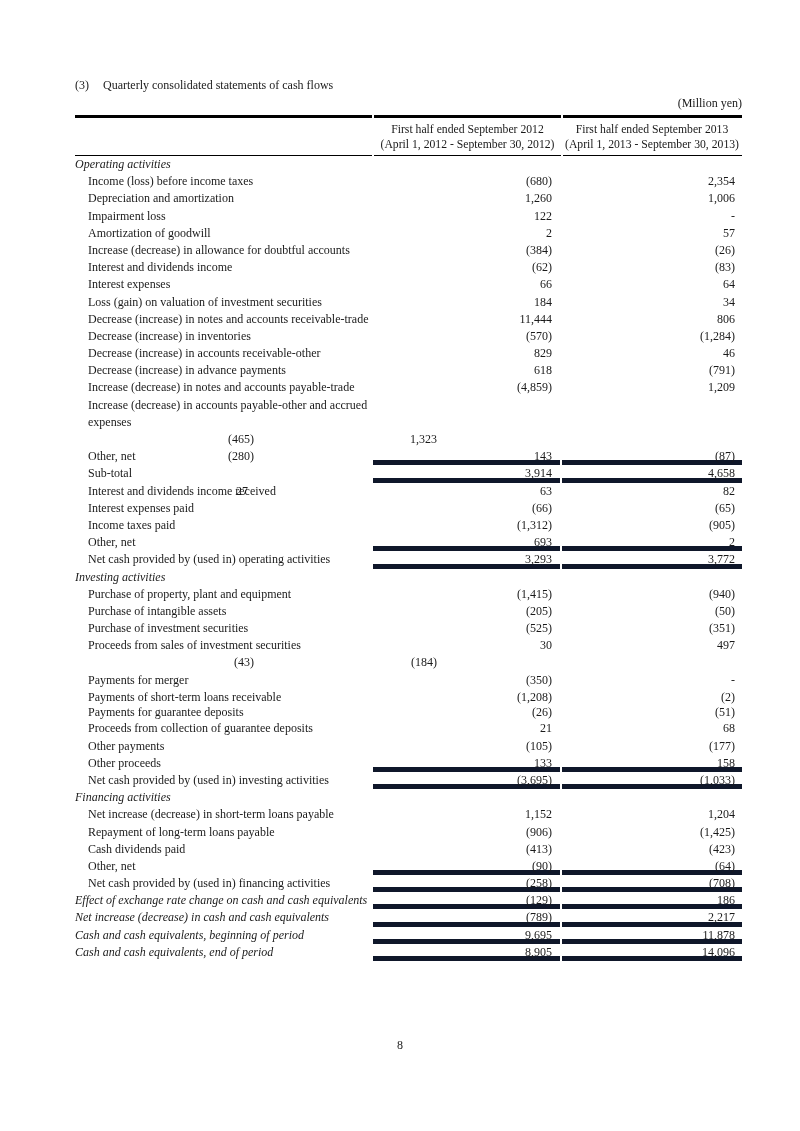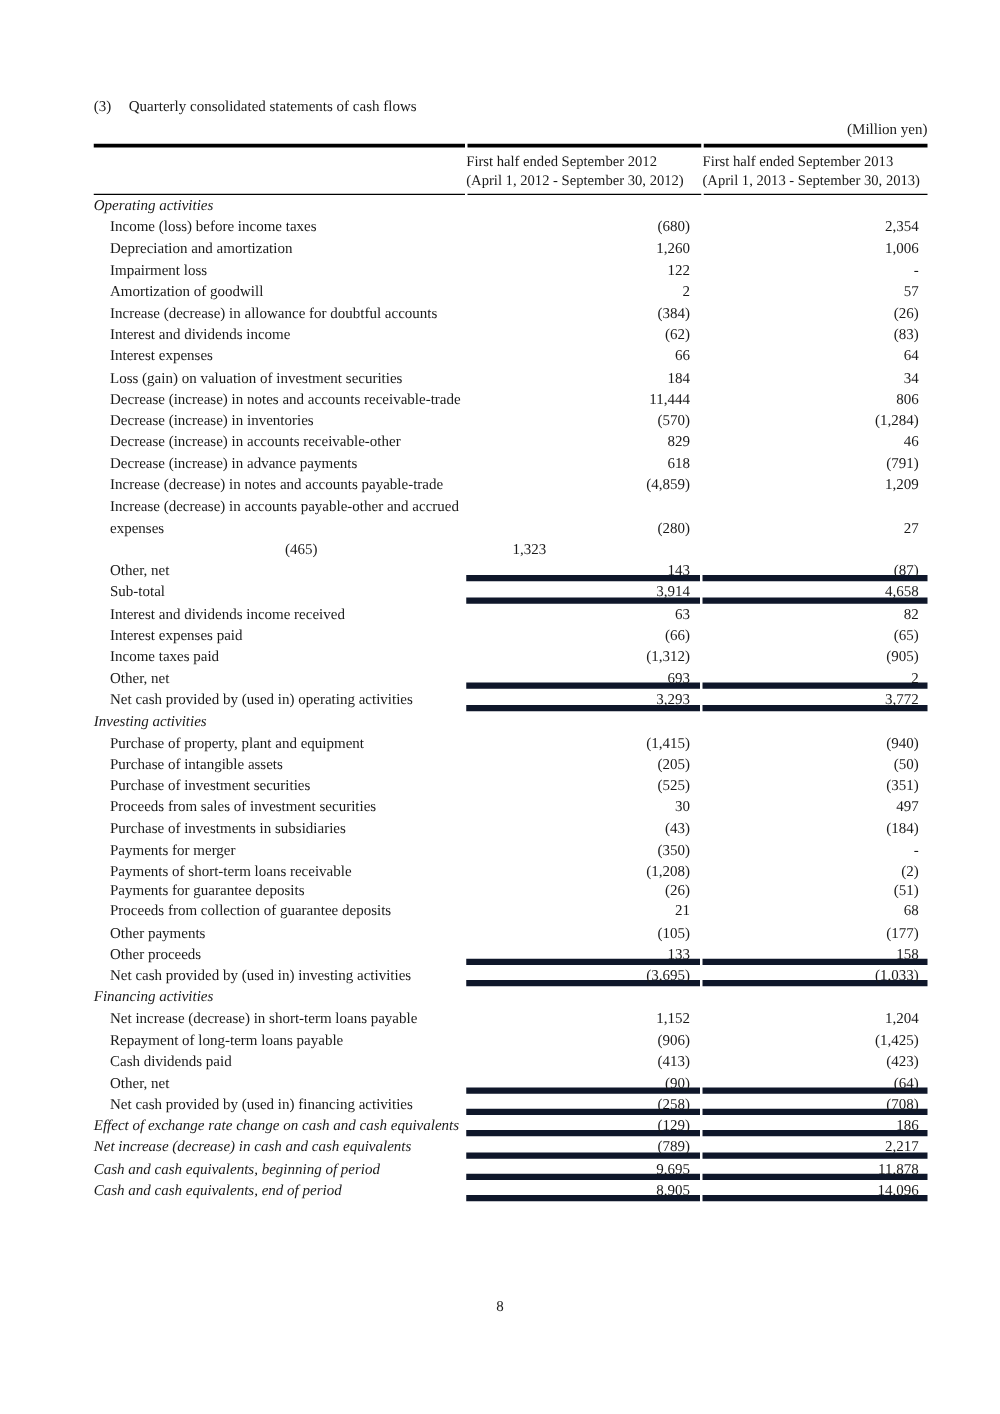--- a/index.html
+++ b/index.html
@@ -41,41 +41,42 @@
   .rule.thick i { height: 3px; }
   .rule.thin { height: 1px; }
   .rule.thin i { height: 1px; }
   .seg1 { width: 297px; }
   .seg2 { width: 187px; }
   .seg3 { width: 179px; }
   .header-row { display: flex; height: 37px; }
   .h-spacer { width: 298px; }
   .h-cell {
     width: 189px;
+    text-align: center;
     font-size: 11.7px;
     line-height: 15px;
     padding-top: 4px;
     white-space: nowrap;
   }
   .h-cell.h2c { width: 180px; }
   .row { display: flex; height: 17.2px; }
   .cell {
     height: 17.2px;
     line-height: 17.2px;
     box-sizing: border-box;
     font-size: 12px;
     white-space: nowrap;
   }
   .label { width: 298px; padding-left: 13px; overflow: visible; }
   .row.section .label, .row.flush .label { padding-left: 0; font-style: italic; }
   .num { text-align: right; }
   .c1 { width: 187px; margin-right: 2px; padding-right: 8px; }
   .c2 { width: 180px; padding-right: 7px; }
   .row.u .c1, .row.u .c2 { border-bottom: 5px solid #0f172a; }
-  .row.wrap { height: 34.4px; }
+  .row.wrap { height: 34.4px; flex-direction: column; }
   .row.wrap .cell { height: 34.4px; }
   .row.wrap .label { white-space: normal; line-height: 17.2px; }
   .row.wrap .num { line-height: 17.2px; padding-top: 17.2px; }
   .row.tight { height: 14.4px; font-family: Liberation Serif, serif; }
   .row.tight .cell { height: 14.4px; line-height: 13.5px; }
   .page-number {
     position: absolute;
     top: 1038px;
     left: 0;
     width: 100%;
@@ -279,21 +280,20 @@
     <div class="cell num c2">(351)</div>
   </div>
 
   <div class="row">
     <div class="cell label">Proceeds from sales of investment securities</div>
     <div class="cell num c1">30</div>
     <div class="cell num c2">497</div>
   </div>
 
   <div class="row">
-    <div class="cell label">Purchase of investments in subsidiaries</div>
     <div class="cell num c1">(43)</div>
     <div class="cell num c2">(184)</div>
   </div>
 
   <div class="row">
     <div class="cell label">Payments for merger</div>
     <div class="cell num c1">(350)</div>
     <div class="cell num c2">-</div>
   </div>
 

